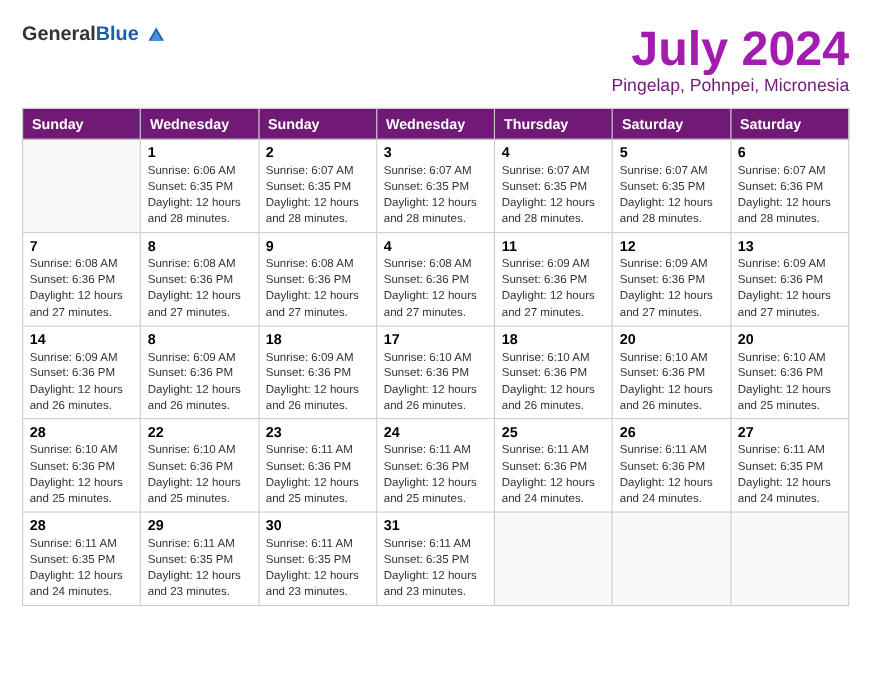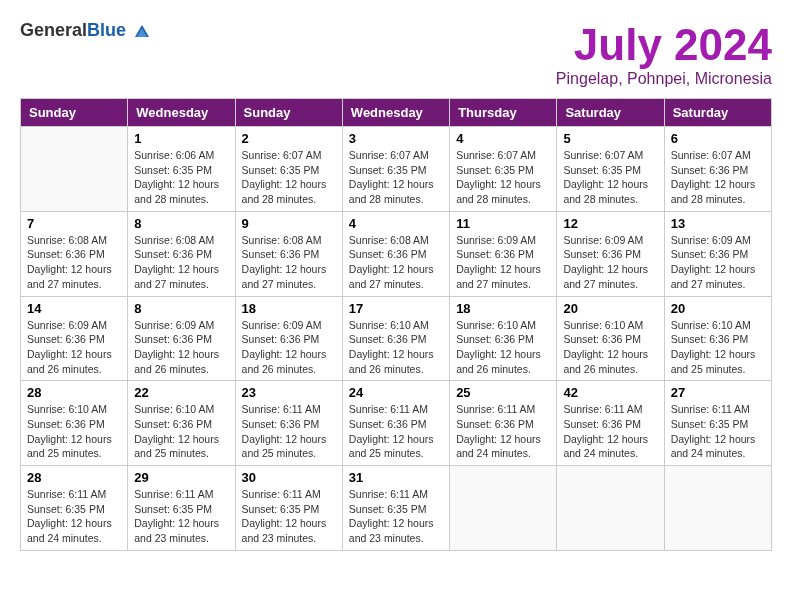--- a/index.html
+++ b/index.html
@@ -288,21 +288,21 @@
 and 25 minutes.</div>
         </td>
         <td>
           <span class="day-number">25</span>
           <div class="day-info" style="white-space: pre-line;">Sunrise: 6:11 AM
 Sunset: 6:36 PM
 Daylight: 12 hours
 and 24 minutes.</div>
         </td>
         <td>
-          <span class="day-number">42</span>
+          <span class="day-number">26</span>
           <div class="day-info" style="white-space: pre-line;">Sunrise: 6:11 AM
 Sunset: 6:36 PM
 Daylight: 12 hours
 and 24 minutes.</div>
         </td>
         <td>
           <span class="day-number">27</span>
           <div class="day-info" style="white-space: pre-line;">Sunrise: 6:11 AM
 Sunset: 6:35 PM
 Daylight: 12 hours

